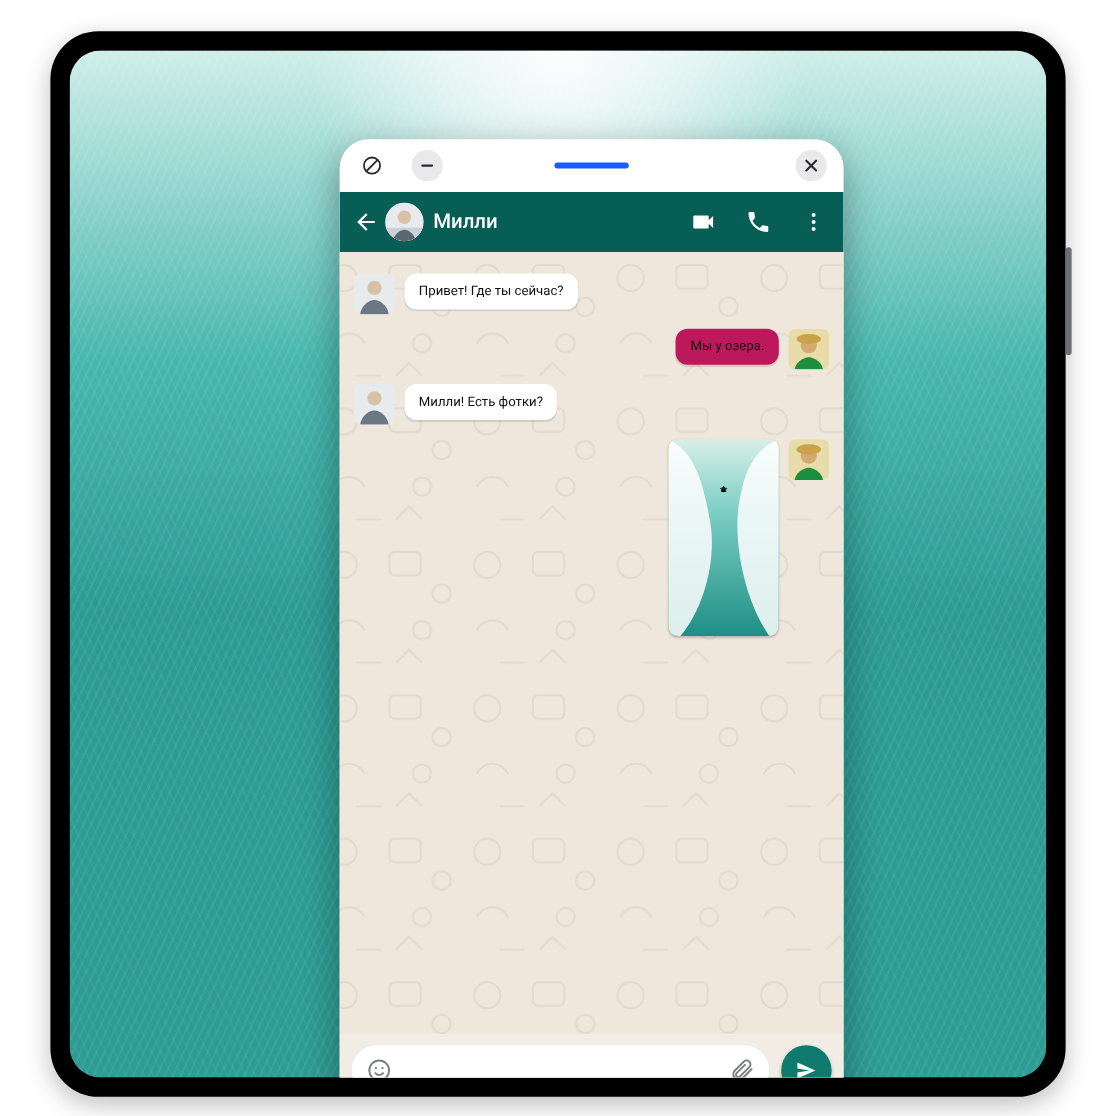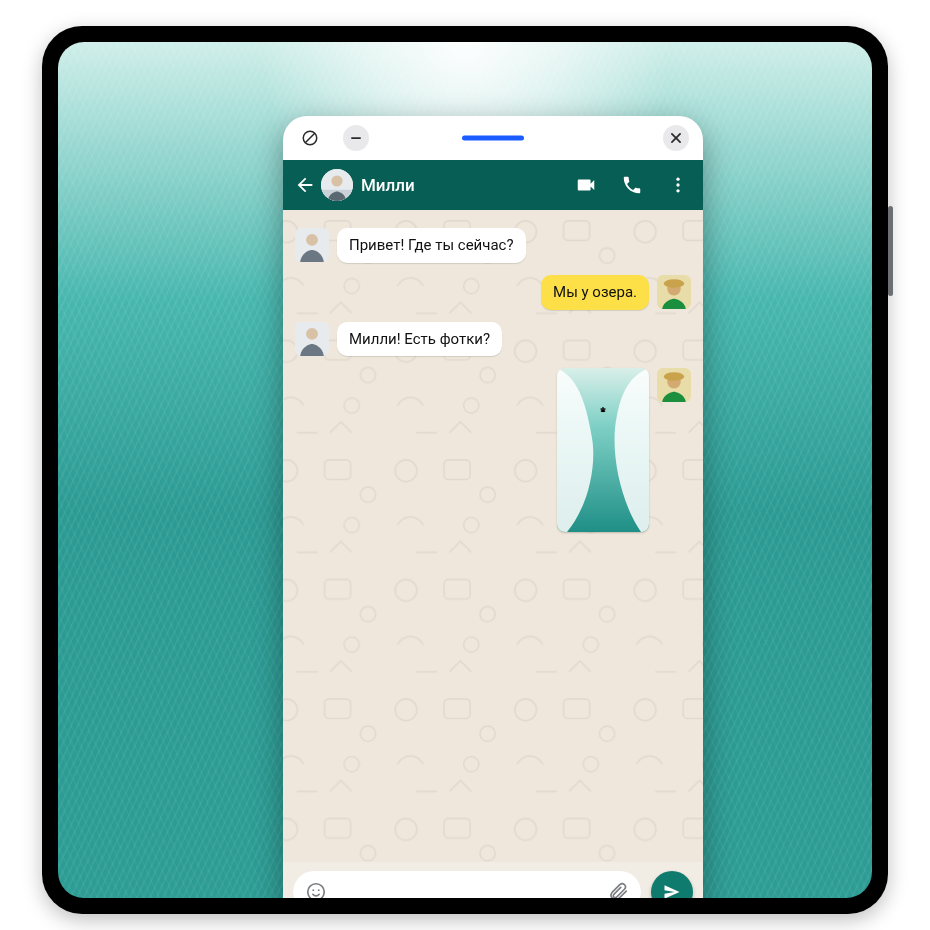--- a/index.html
+++ b/index.html
@@ -85,26 +85,26 @@
   .row { display: flex; margin-bottom: 12px; align-items: flex-start; }
   .row.in { justify-content: flex-start; }
   .row.out { justify-content: flex-end; }
   .row .small-av {
     width: 34px; height: 34px; border-radius: 6px; overflow: hidden; flex: 0 0 auto;
   }
   .row.in .small-av { margin-right: 8px; }
   .row.out .small-av { margin-left: 8px; }
   .bubble {
     max-width: 260px; padding: 8px 12px; border-radius: 10px;
-    font-size: 15px; line-height: 1.25; color: #111;
+    font-size: 11px; line-height: 1.25; color: #111;
     box-shadow: 0 1px 1px rgba(0,0,0,.12);
     position: relative;
   }
   .bubble.in { background: #fff; }
-  .bubble.out { background: #fde047; }
+  .bubble.out { background: #be185d; }
 
   .photo-bubble {
     width: 92px; height: 164px; border-radius: 8px; overflow: hidden;
     box-shadow: 0 1px 2px rgba(0,0,0,.2);
   }
   .photo-bubble svg { width: 100%; height: 100%; display: block; }
 
   
   .composer {
     height: 60px; background: #f1ece4;

